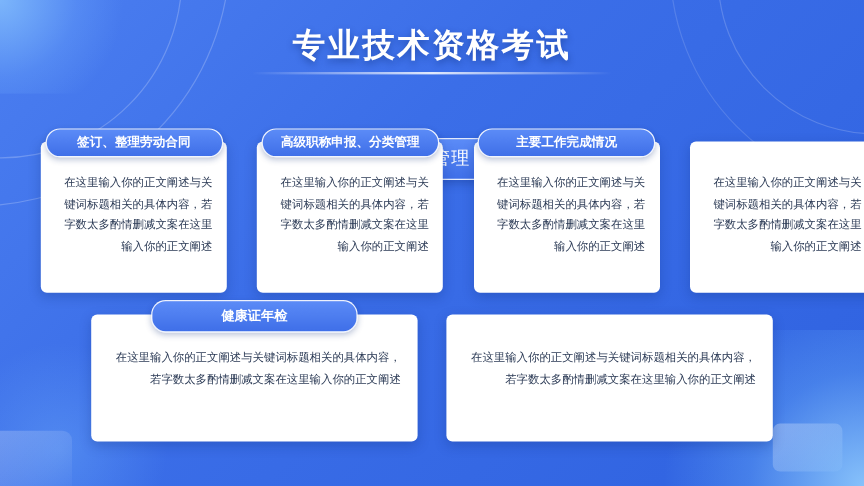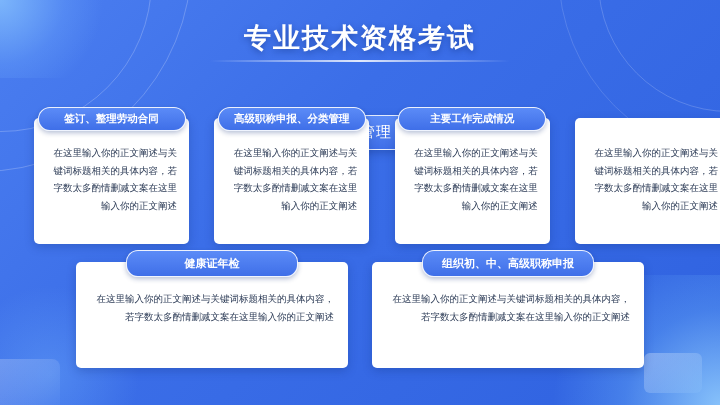--- a/index.html
+++ b/index.html
@@ -232,19 +232,18 @@
   </div>
 
   <div class="row-bottom">
 
     <div class="card-wide">
       <div class="card-head">健康证年检</div>
       <div class="card-body">在这里输入你的正文阐述与关键词标题相关的具体内容，若字数太多酌情删减文案在这里输入你的正文阐述</div>
     </div>
 
     <div class="card-wide">
-      <div class="card-head">组织初、中、高级职称申报</div>
       <div class="card-body">在这里输入你的正文阐述与关键词标题相关的具体内容，若字数太多酌情删减文案在这里输入你的正文阐述</div>
     </div>
 
   </div>
 
 </div>
 
 </body></html>

